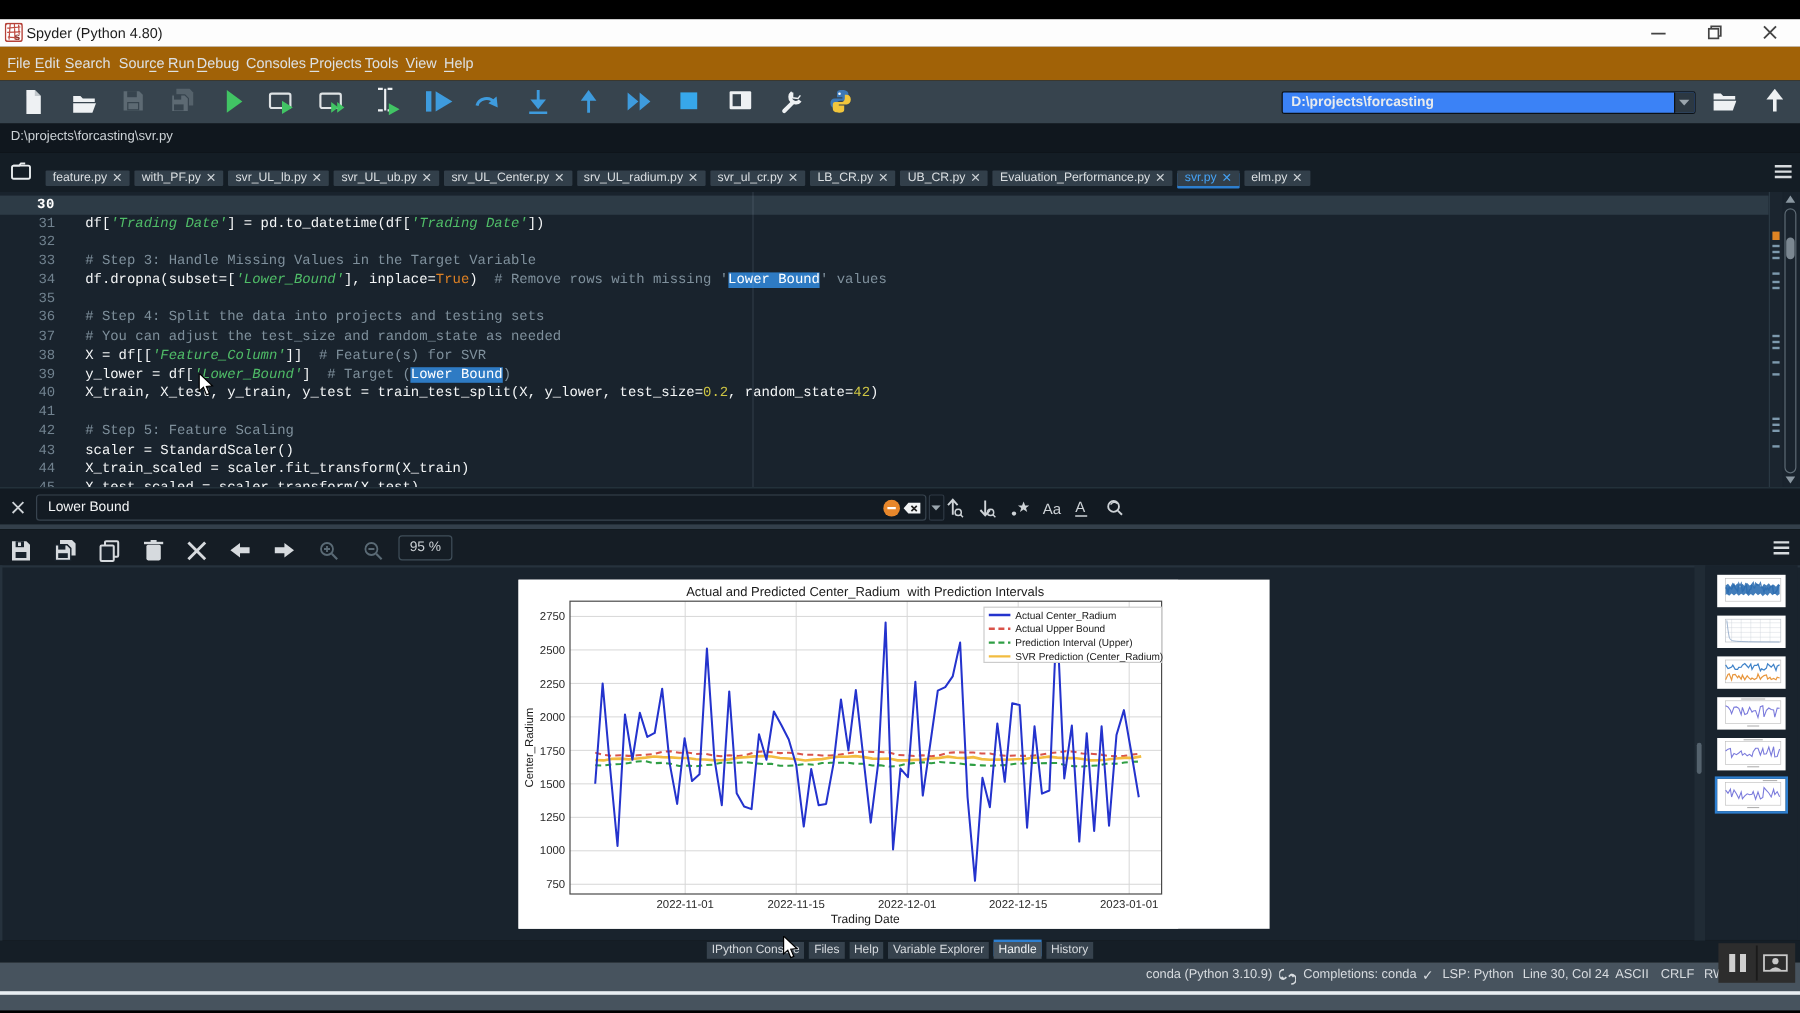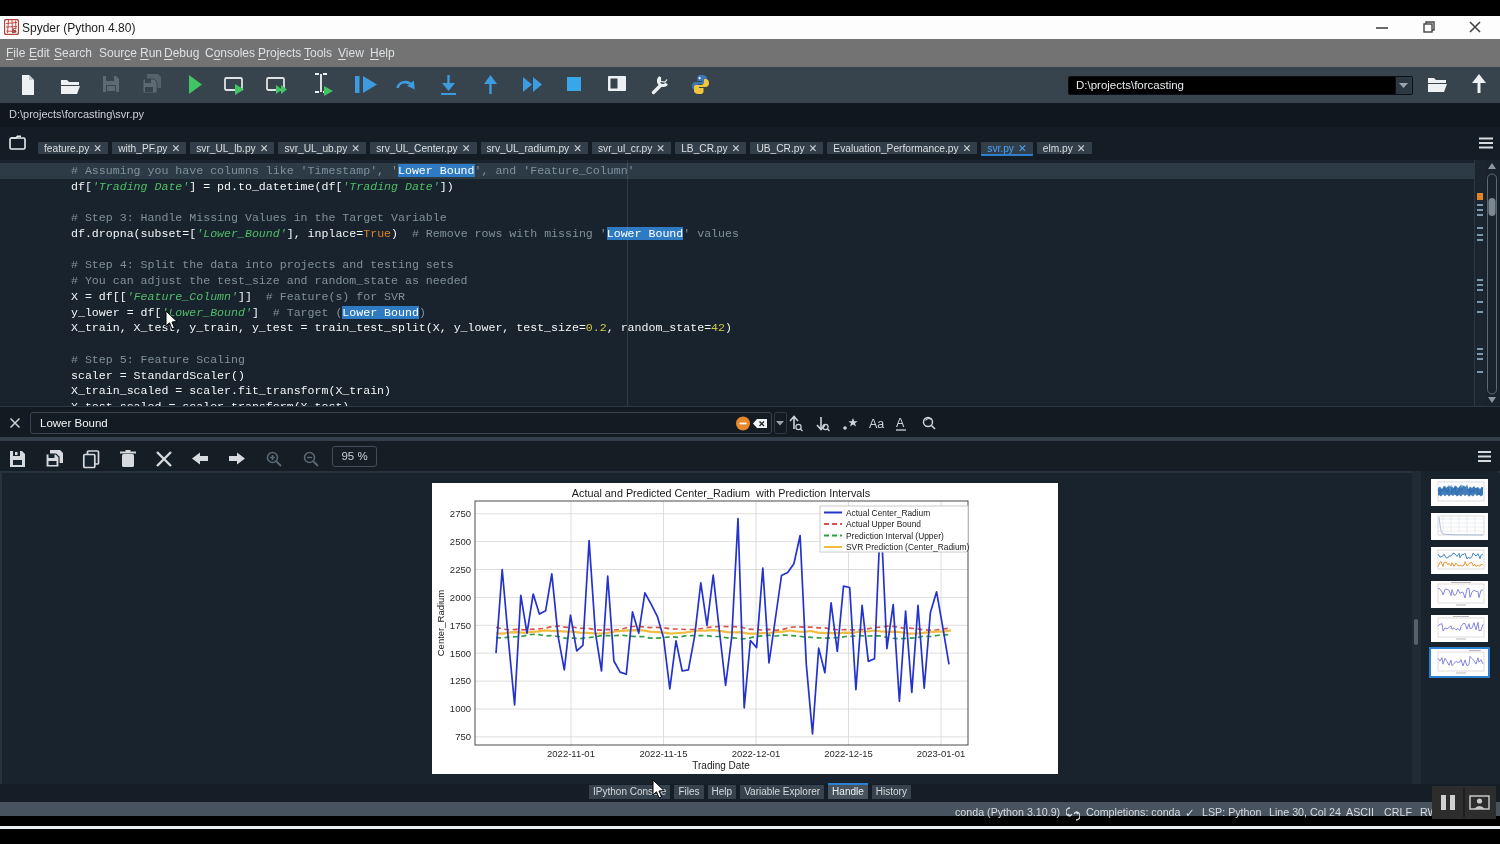--- a/index.html
+++ b/index.html
@@ -2,21 +2,21 @@
 <html><head>
 <meta charset="utf-8">
 <style>
 * { margin:0; padding:0; box-sizing:border-box; }
 html,body { width:1500px; height:844px; background:#000; overflow:hidden; }
 body { font-family:"Liberation Sans", sans-serif; position:relative; }
 .abs { position:absolute; }
 
 #titlebar { left:0; top:16px; width:1500px; height:23px; background:#fdfdfd; color:#1c1c1c; }
 #titlebar .tt { position:absolute; left:22px; top:4px; font-size:13px; }
-#menubar { left:0; top:39px; width:1500px; height:28px; background:#737373; color:#dde1e4; font-size:12px; }
+#menubar { left:0; top:39px; width:1500px; height:28px; background:#a16207; color:#dde1e4; font-size:12px; }
 #menubar span { position:absolute; top:7px; }
 #menubar u { text-decoration-thickness:1px; text-underline-offset:2px; }
 #toolbar { left:0; top:67px; width:1500px; height:36px; background:#37444e; }
 #pathbar { left:0; top:103px; width:1500px; height:24px; background:#10171e; color:#ccd2d6; font-size:11px; }
 #pathbar span { position:absolute; left:9px; top:5px; }
 
 #tabrow { left:0; top:127px; width:1500px; height:33px; background:#141d25; }
 .tabs { position:absolute; left:38px; top:11px; height:20px; display:flex; gap:4px;align-items:center; }
 .tab { background:#323f4a; color:#dbdfe2; font-size:10.2px; padding:0 6px; display:flex; align-items:center; gap:4px; border-radius:1px; white-space:nowrap; }
 .tab .x { font-size:10.5px; color:#cfd4d8; }
@@ -44,21 +44,21 @@
 #plotpane { left:0; top:471px; width:1500px; height:313px; background:#19232d; box-shadow:inset 0 2px 0 #26323d, inset 2px 0 0 #26323d; }
 #figure { position:absolute; left:432px; top:12px; width:626px; height:291px; background:#fff; }
 #sidebar { position:absolute; left:1421px; top:0px; width:77px; height:312px; background:#19232d; }
 .thumb { position:absolute; left:10px; width:57px; height:27px; background:#fff; }
 .thumb.sel { outline:2px solid #2d7fd0; }
 
 #btabs { left:0; top:784px; width:1500px; height:18px; background:#151e26; }
 .btab-wrap { position:absolute; left:0; top:1px; width:1500px; display:flex; justify-content:center; gap:4px; }
 .btab { background:#36424d; color:#d6dade; font-size:10px; padding:1px 4px 2px; white-space:nowrap; }
 .btab.active { background:#47545f; color:#eef1f3; box-shadow:0 -2px 0 #2d7fd0; }
-#statusbar { left:0; top:802px; width:1500px; height:14px; background:#47535e; color:#d8dce0; font-size:10.7px; }
+#statusbar { left:0; top:802px; width:1500px; height:40px; background:#47535e; color:#d8dce0; font-size:10.7px; }
 #statusbar span { position:absolute; top:4px; white-space:nowrap; }
 #whiteline { left:0; top:826px; width:1500px; height:3px; background:#e9eef3; }
 #overlaybox { left:1432px; top:786px; width:64px; height:33px; background:#2d2d2d; }
 </style>
 </head>
 <body>
 
 <div class="abs" id="titlebar">
   <svg class="abs" style="left:4px;top:3px" width="15" height="16" viewBox="0 0 15 16">
     <rect x="0.5" y="0.5" width="14" height="15" rx="2" fill="#fff" stroke="#b54138" stroke-width="1.3"></rect>
@@ -177,21 +177,21 @@
         <path d="M10.5 2 L10.5 6.5 L15 7 L17 4.5" stroke-width="1.2"></path>
       </g>
 
   <g transform="translate(686,4)">
         <path d="M9.5 0 C5 0 5.5 2 5.5 3.5 V6 H10 V7 H3.5 C1.5 7 0 8.5 0 11 C0 13.5 1.5 15 3.5 15 H5 V12 C5 10 6.5 9 8.5 9 H13 C14.5 9 15 8 15 6.5 V3.5 C15 1.5 13.5 0 9.5 0 Z" fill="#3d78b5"></path>
         <circle cx="7.6" cy="3.1" r="1.1" fill="#fff"></circle>
         <path d="M9.5 19 C14 19 13.5 17 13.5 15.5 V13 H9 V12 H15.5 C17.5 12 19 10.5 19 8 C19 5.5 17.5 4 15.5 4 H14 V7 C14 9 12.5 10 10.5 10 H6 C4.5 10 4 11 4 12.5 V15.5 C4 17.5 5.5 19 9.5 19 Z" fill="#f2c63c" transform="translate(-2,0)"></path>
       </g>
 </svg>
 
-<div class="abs" style="left:1068px;top:9px;width:345px;height:19px;border:1px solid #0c1115;border-radius:2px;background:#000000;">
+<div class="abs" style="left:1068px;top:9px;width:345px;height:19px;border:1px solid #0c1115;border-radius:2px;background:#3b82f6;font-weight:bold;">
   <span class="abs" style="left:7px;top:2px;color:#e8ebed;font-size:11.5px;">D:\projects\forcasting</span>
   <div class="abs" style="right:0;top:0;width:17px;height:17px;border-left:1px solid #0c1115;background:#2c3842;"></div>
   <svg class="abs" style="right:4px;top:6px" width="9" height="6" viewBox="0 0 9 6">
         <path d="M0 0 L4.5 5 L9 0 Z" fill="#9aa5ad"></path>
       </svg>
 </div>
 <svg class="abs" style="left:1427px;top:9px" width="20" height="17" viewBox="0 0 20 17">
       <path d="M1 2 H7 L9 4 H19 V7 H1 Z" fill="#eef1f3"></path>
       <path d="M1 8 H20 L17 16 H1 Z" fill="#eef1f3"></path>
     </svg>
@@ -224,21 +224,37 @@
     <div class="tab active">svr.py <span class="x">✕</span></div>
     <div class="tab">elm.py <span class="x">✕</span></div>
   </div>
   <svg class="abs" style="left:1478px;top:9px" width="16" height="14" viewBox="0 0 16 14">
     <path d="M1 2.5 H15 M1 7 H15 M1 11.5 H15" stroke="#d7dbde" stroke-width="2"></path>
   </svg>
 </div>
 
 <div class="abs" id="editor">
   <div id="curline"></div>
-<div id="code"><span class="c"># Assuming you have columns like 'Timestamp', '<span class="hl">Lower Bound</span>', and 'Feature_Column'</span>
+  <div id="gutter"><b style="color:#fff;letter-spacing:0.6px">30</b>
+31
+32
+33
+34
+35
+36
+37
+38
+39
+40
+41
+42
+43
+44
+45</div>
+<div id="code">
 df[<span class="s">'Trading Date'</span>] = pd.to_datetime(df[<span class="s">'Trading Date'</span>])
 
 <span class="c"># Step 3: Handle Missing Values in the Target Variable</span>
 df.dropna(subset=[<span class="s">'Lower_Bound'</span>], inplace=<span class="k">True</span>)  <span class="c"># Remove rows with missing '<span class="hl">Lower Bound</span>' values</span>
 
 <span class="c"># Step 4: Split the data into projects and testing sets</span>
 <span class="c"># You can adjust the test_size and random_state as needed</span>
 X = df[[<span class="s">'Feature_Column'</span>]]  <span class="c"># Feature(s) for SVR</span>
 y_lower = df[<span class="s">'Lower_Bound'</span>]  <span class="c"># Target (<span class="hl">Lower Bound</span>)</span>
 X_train, X_test, y_train, y_test = train_test_split(X, y_lower, test_size=<span class="n">0.2</span>, random_state=<span class="n">42</span>)

